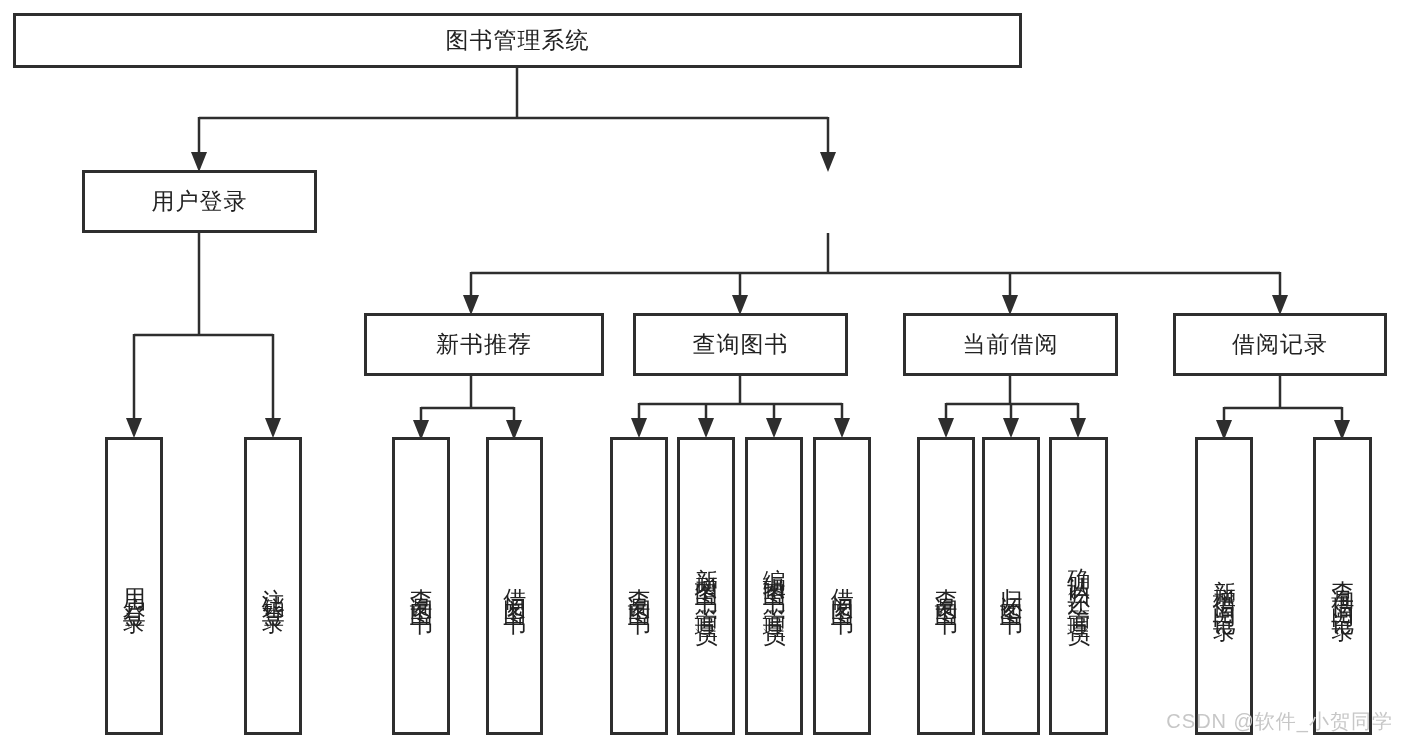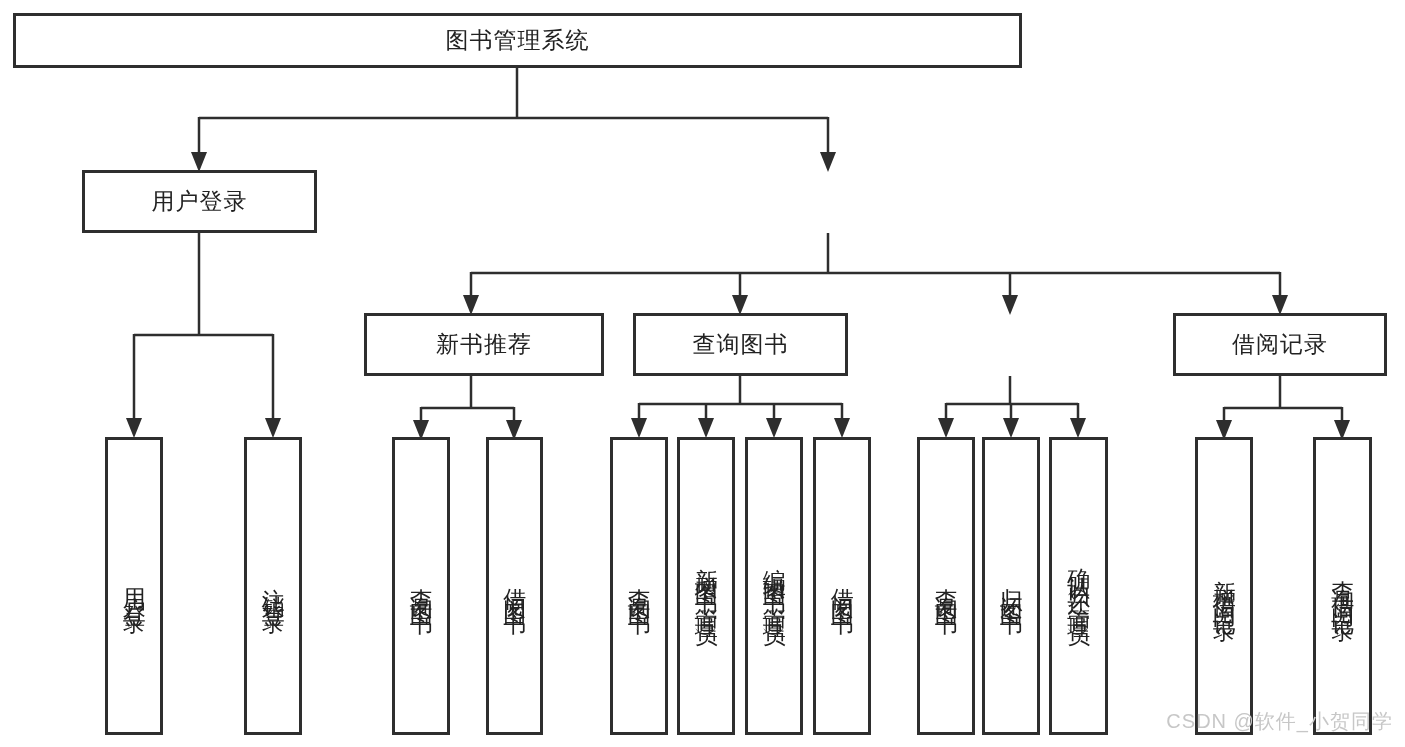--- a/index.html
+++ b/index.html
@@ -158,20 +158,23 @@
   <div class="box lvl2" style="left:82px; width:235px;">
     <span class="hlabel">用户登录</span>
   </div>
 
   <div class="box lvl3" style="left:364px; width:240px;">
     <span class="hlabel">新书推荐</span>
   </div>
   <div class="box lvl3" style="left:633px; width:215px;">
     <span class="hlabel">查询图书</span>
   </div>
+  <div class="box lvl3" style="left:903px; width:215px;">
+    <span class="hlabel">当前借阅</span>
+  </div>
   <div class="box lvl3" style="left:1173px; width:214px;">
     <span class="hlabel">借阅记录</span>
   </div>
 
   <div class="box leaf" style="left:105px; width:58px;">
     <span class="vtext">用户登录</span>
   </div>
   <div class="box leaf" style="left:244px; width:58px;">
     <span class="vtext">注销登录</span>
   </div>

